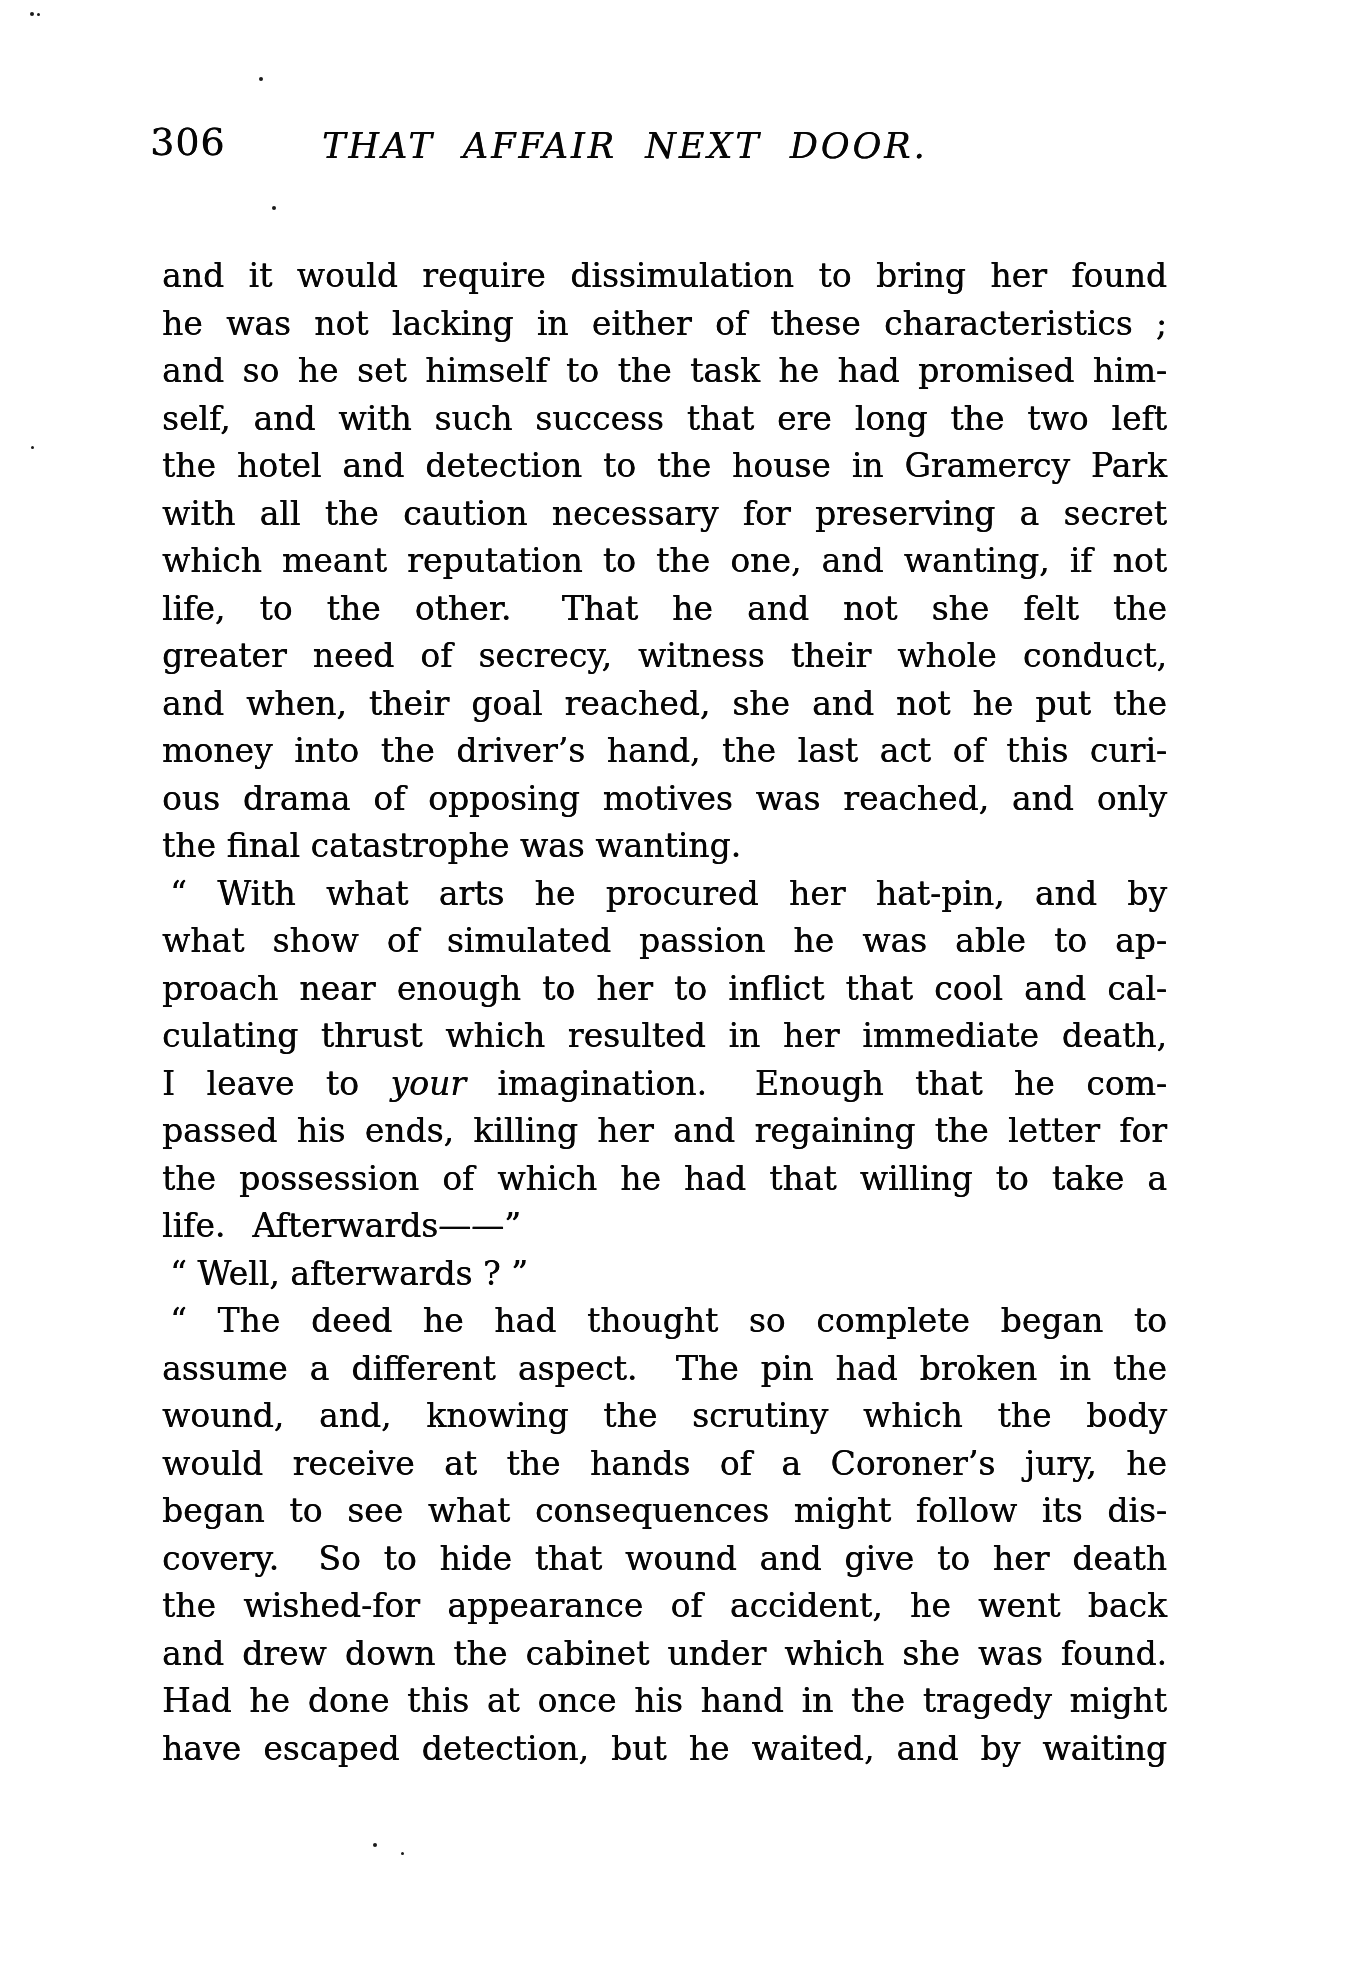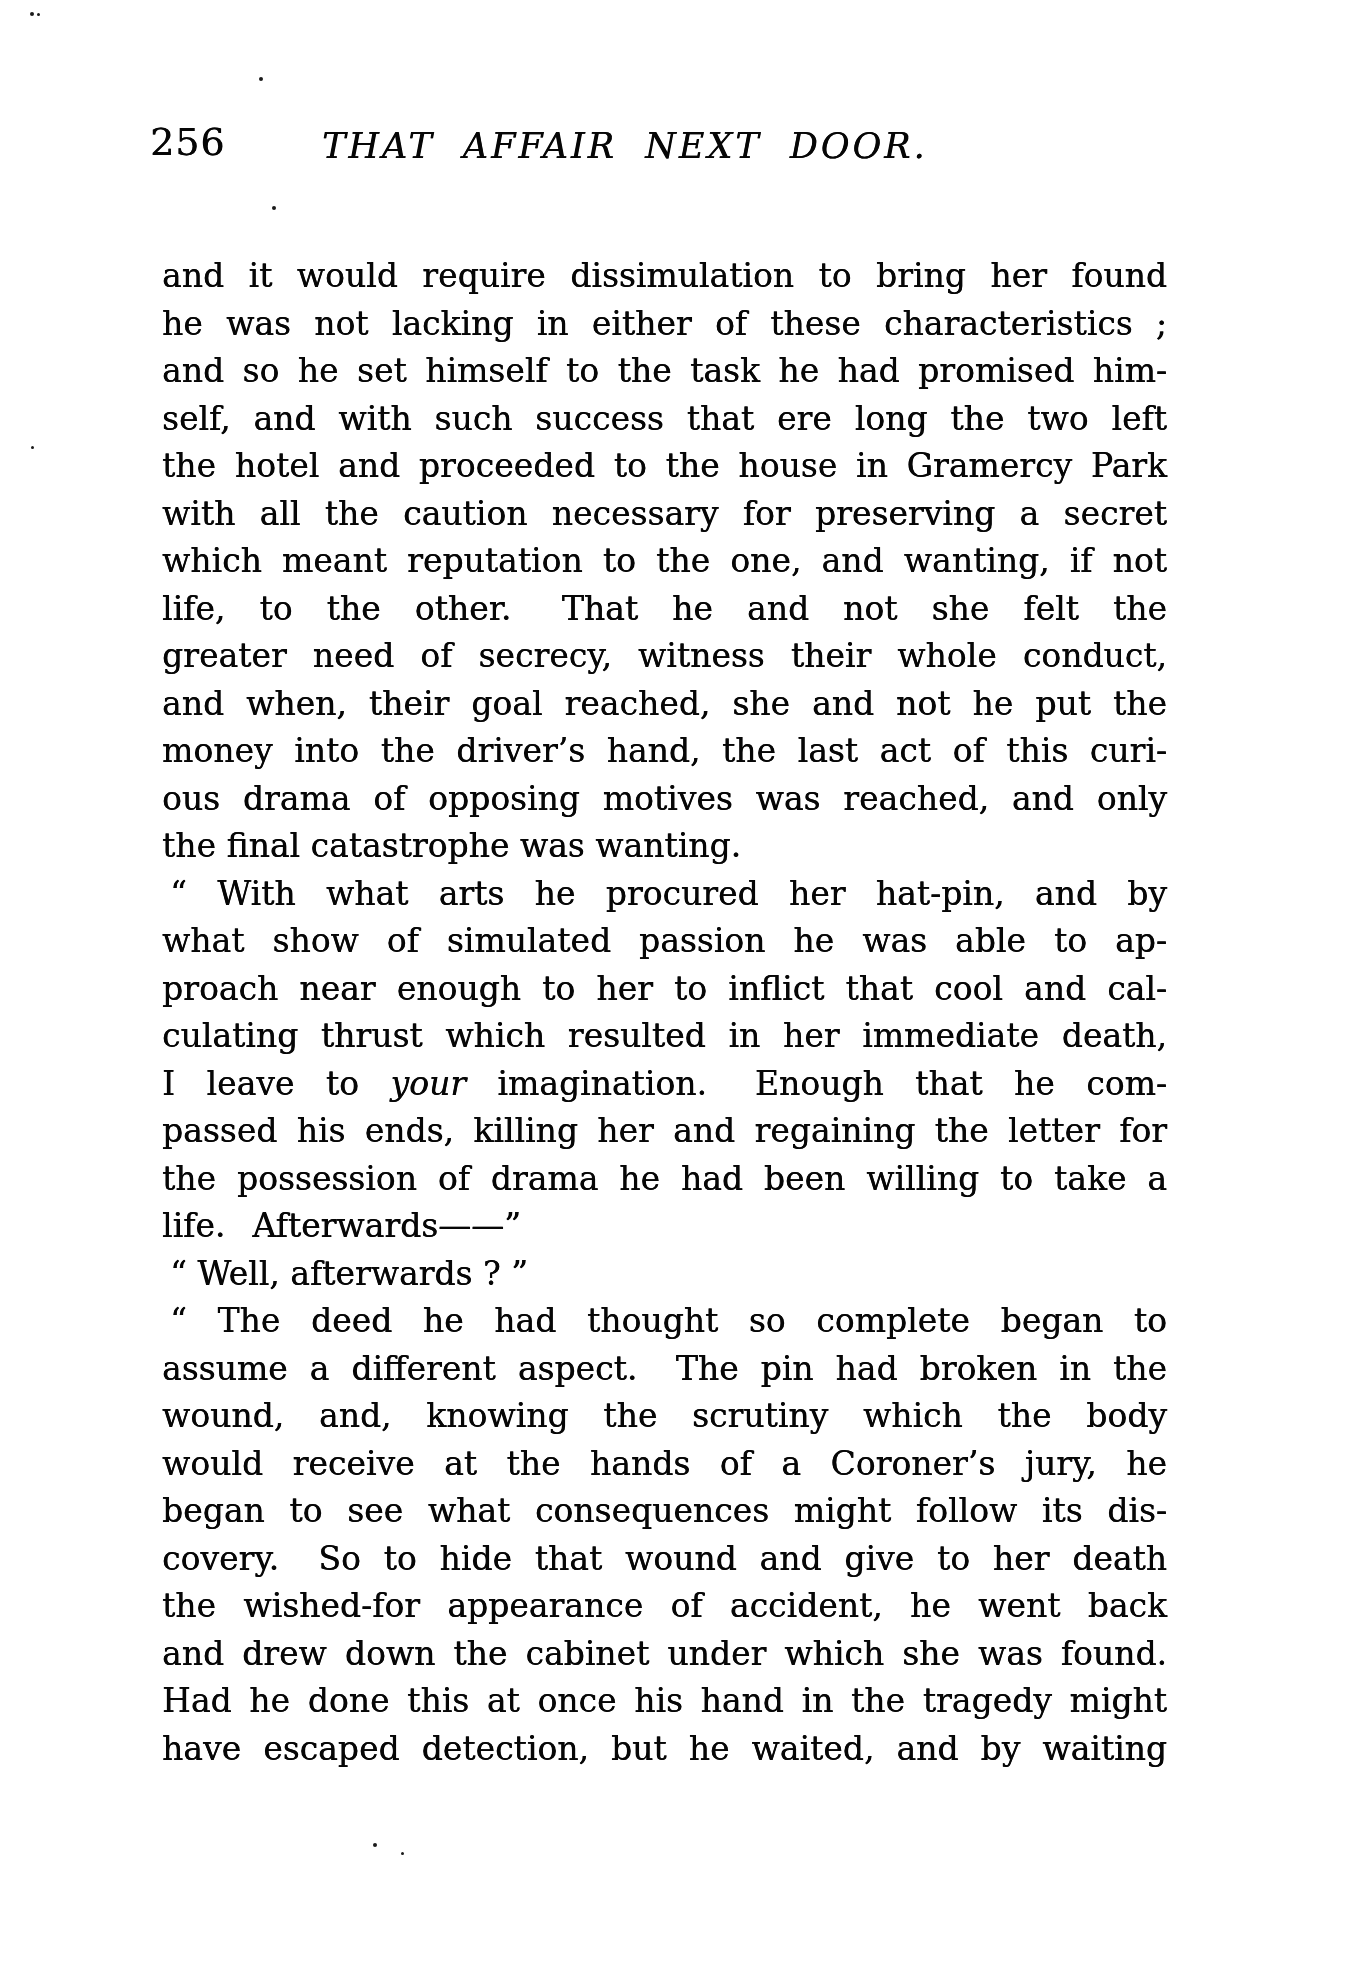--- a/index.html
+++ b/index.html
@@ -61,46 +61,46 @@
   .speck {
     position: absolute;
     background: #1a1a1a;
     border-radius: 50%;
   }
 </style>
 </head>
 <body>
 
 <div class="page">
-  <div class="page-number">256</div>
+  <div class="page-number">306</div>
   <div class="running-title">THAT AFFAIR NEXT DOOR.</div>
   <div class="body-text">
       <div class="paragraph">
         <div class="line">and it would require dissimulation to bring her found</div>
         <div class="line">he was not lacking in either of these characteristics ;</div>
         <div class="line">and so he set himself to the task he had promised him-</div>
         <div class="line">self, and with such success that ere long the two left</div>
-        <div class="line">the hotel and proceeded to the house in Gramercy Park</div>
+        <div class="line">the hotel and detection to the house in Gramercy Park</div>
         <div class="line">with all the caution necessary for preserving a secret</div>
         <div class="line">which meant reputation to the one, and wanting, if not</div>
         <div class="line">life, to the other.  That he and not she felt the</div>
         <div class="line">greater need of secrecy, witness their whole conduct,</div>
         <div class="line">and when, their goal reached, she and not he put the</div>
         <div class="line">money into the driver’s hand, the last act of this curi-</div>
         <div class="line">ous drama of opposing motives was reached, and only</div>
         <div class="line line-end">the final catastrophe was wanting.</div>
       </div>
       <div class="paragraph indent">
         <div class="line">“ With what arts he procured her hat-pin, and by</div>
         <div class="line">what show of simulated passion he was able to ap-</div>
         <div class="line">proach near enough to her to inflict that cool and cal-</div>
         <div class="line">culating thrust which resulted in her immediate death,</div>
         <div class="line">I leave to <i>your</i> imagination.  Enough that he com-</div>
         <div class="line">passed his ends, killing her and regaining the letter for</div>
-        <div class="line">the possession of drama he had been willing to take a</div>
+        <div class="line">the possession of which he had that willing to take a</div>
         <div class="line line-end">life.  Afterwards——”</div>
       </div>
       <div class="paragraph indent">
         <div class="line line-end">“ Well, afterwards ? ”</div>
       </div>
       <div class="paragraph indent">
         <div class="line">“ The deed he had thought so complete began to</div>
         <div class="line">assume a different aspect.  The pin had broken in the</div>
         <div class="line">wound, and, knowing the scrutiny which the body</div>
         <div class="line">would receive at the hands of a Coroner’s jury, he</div>

